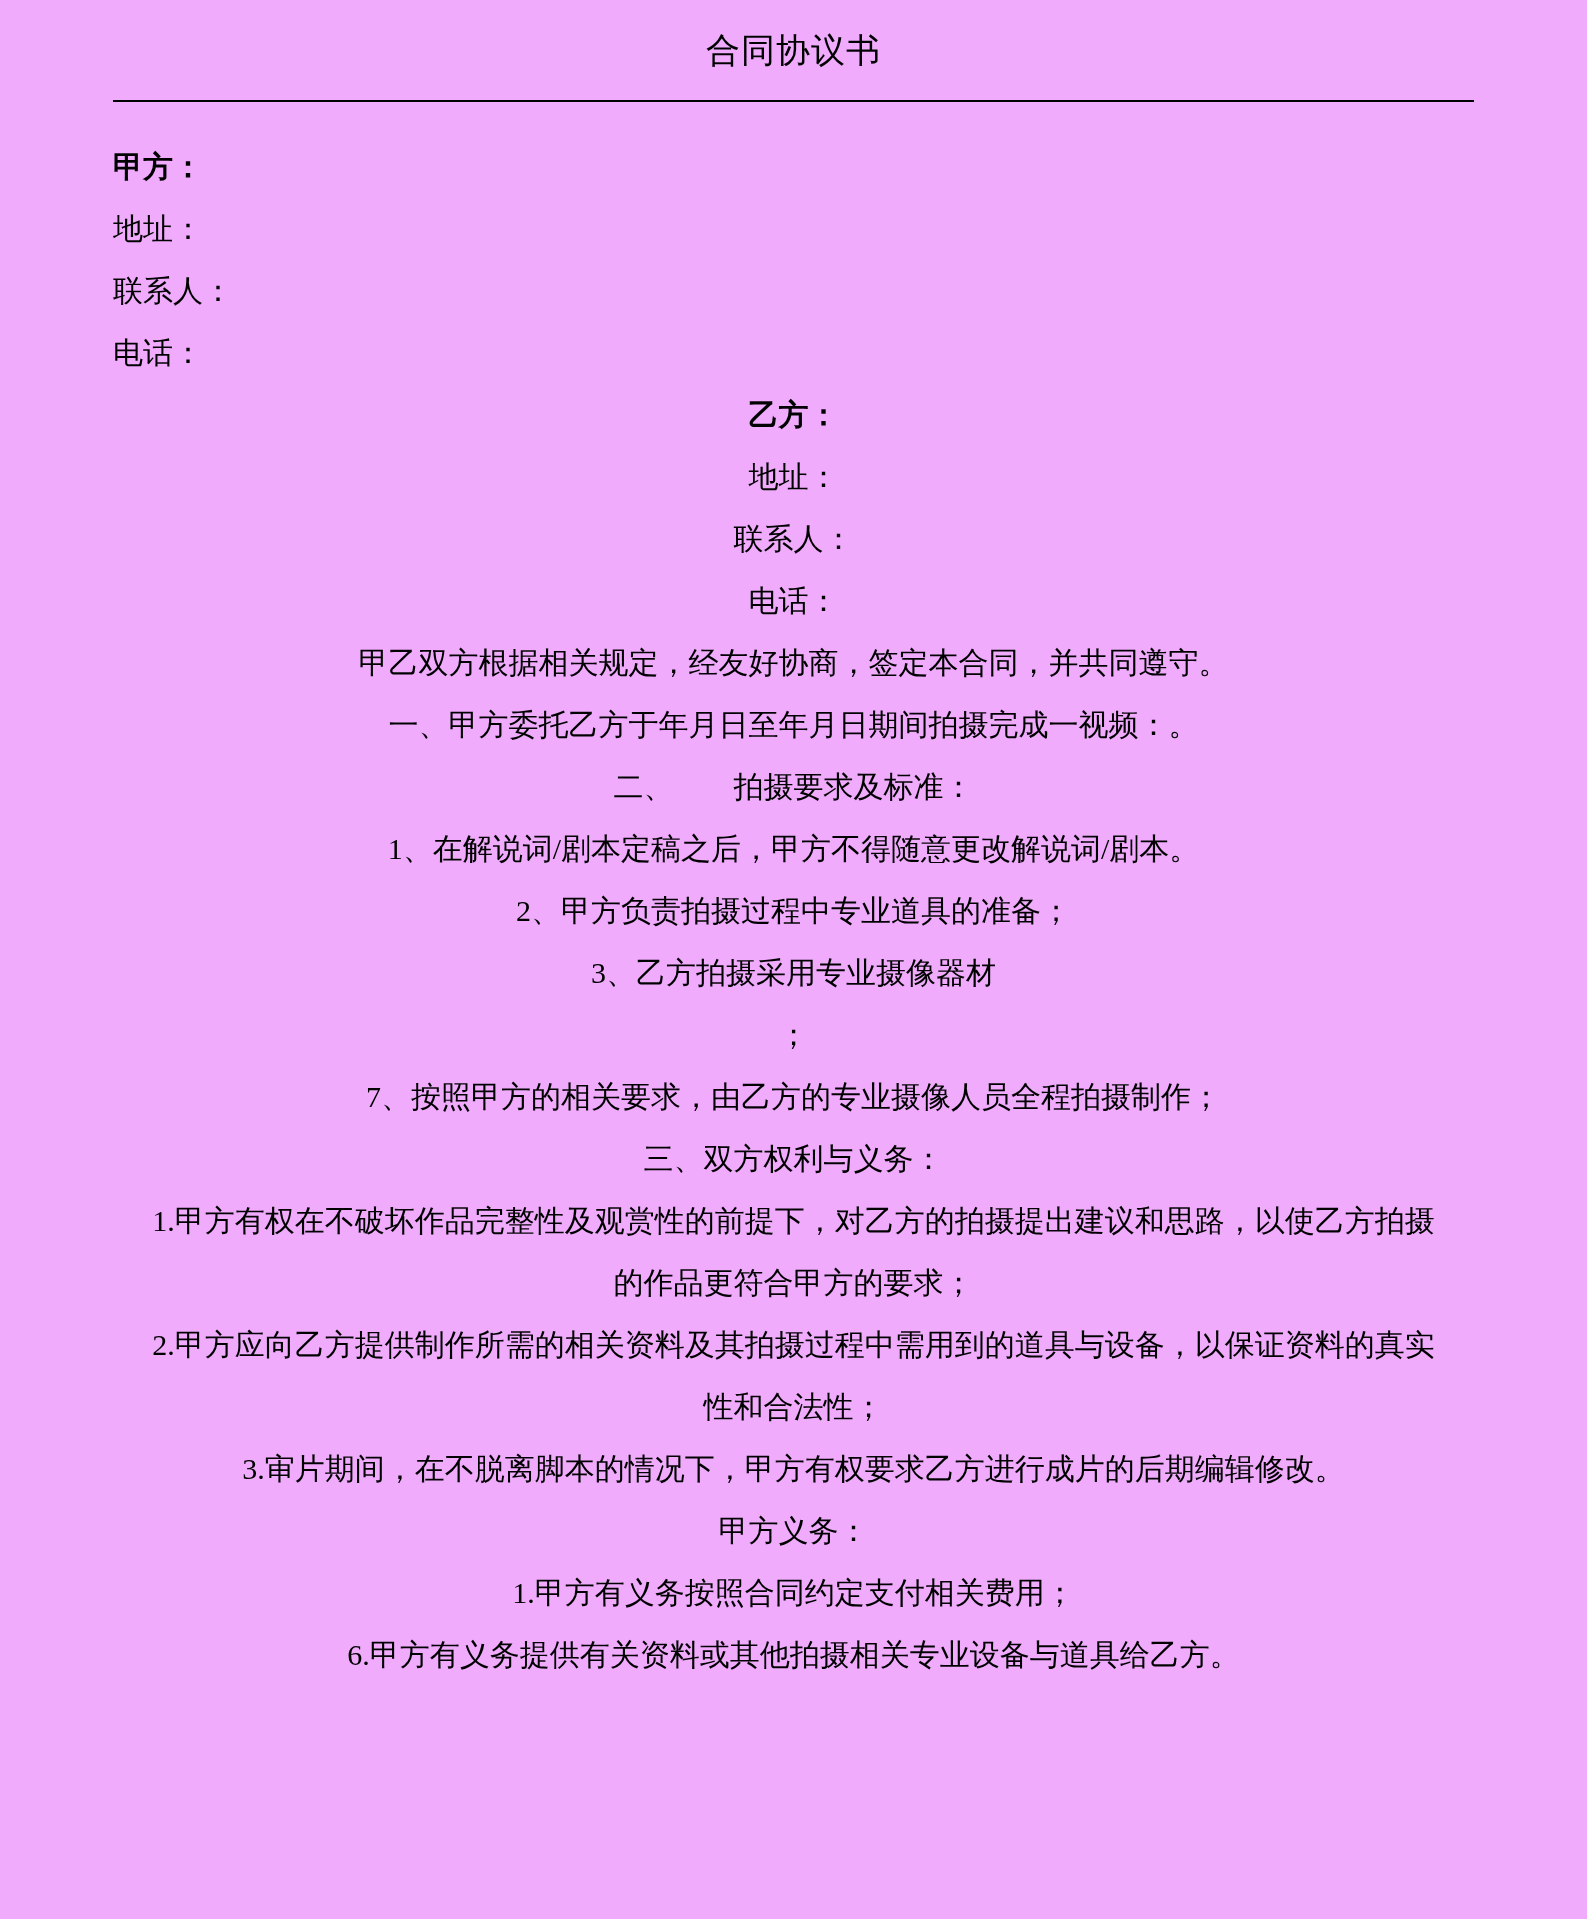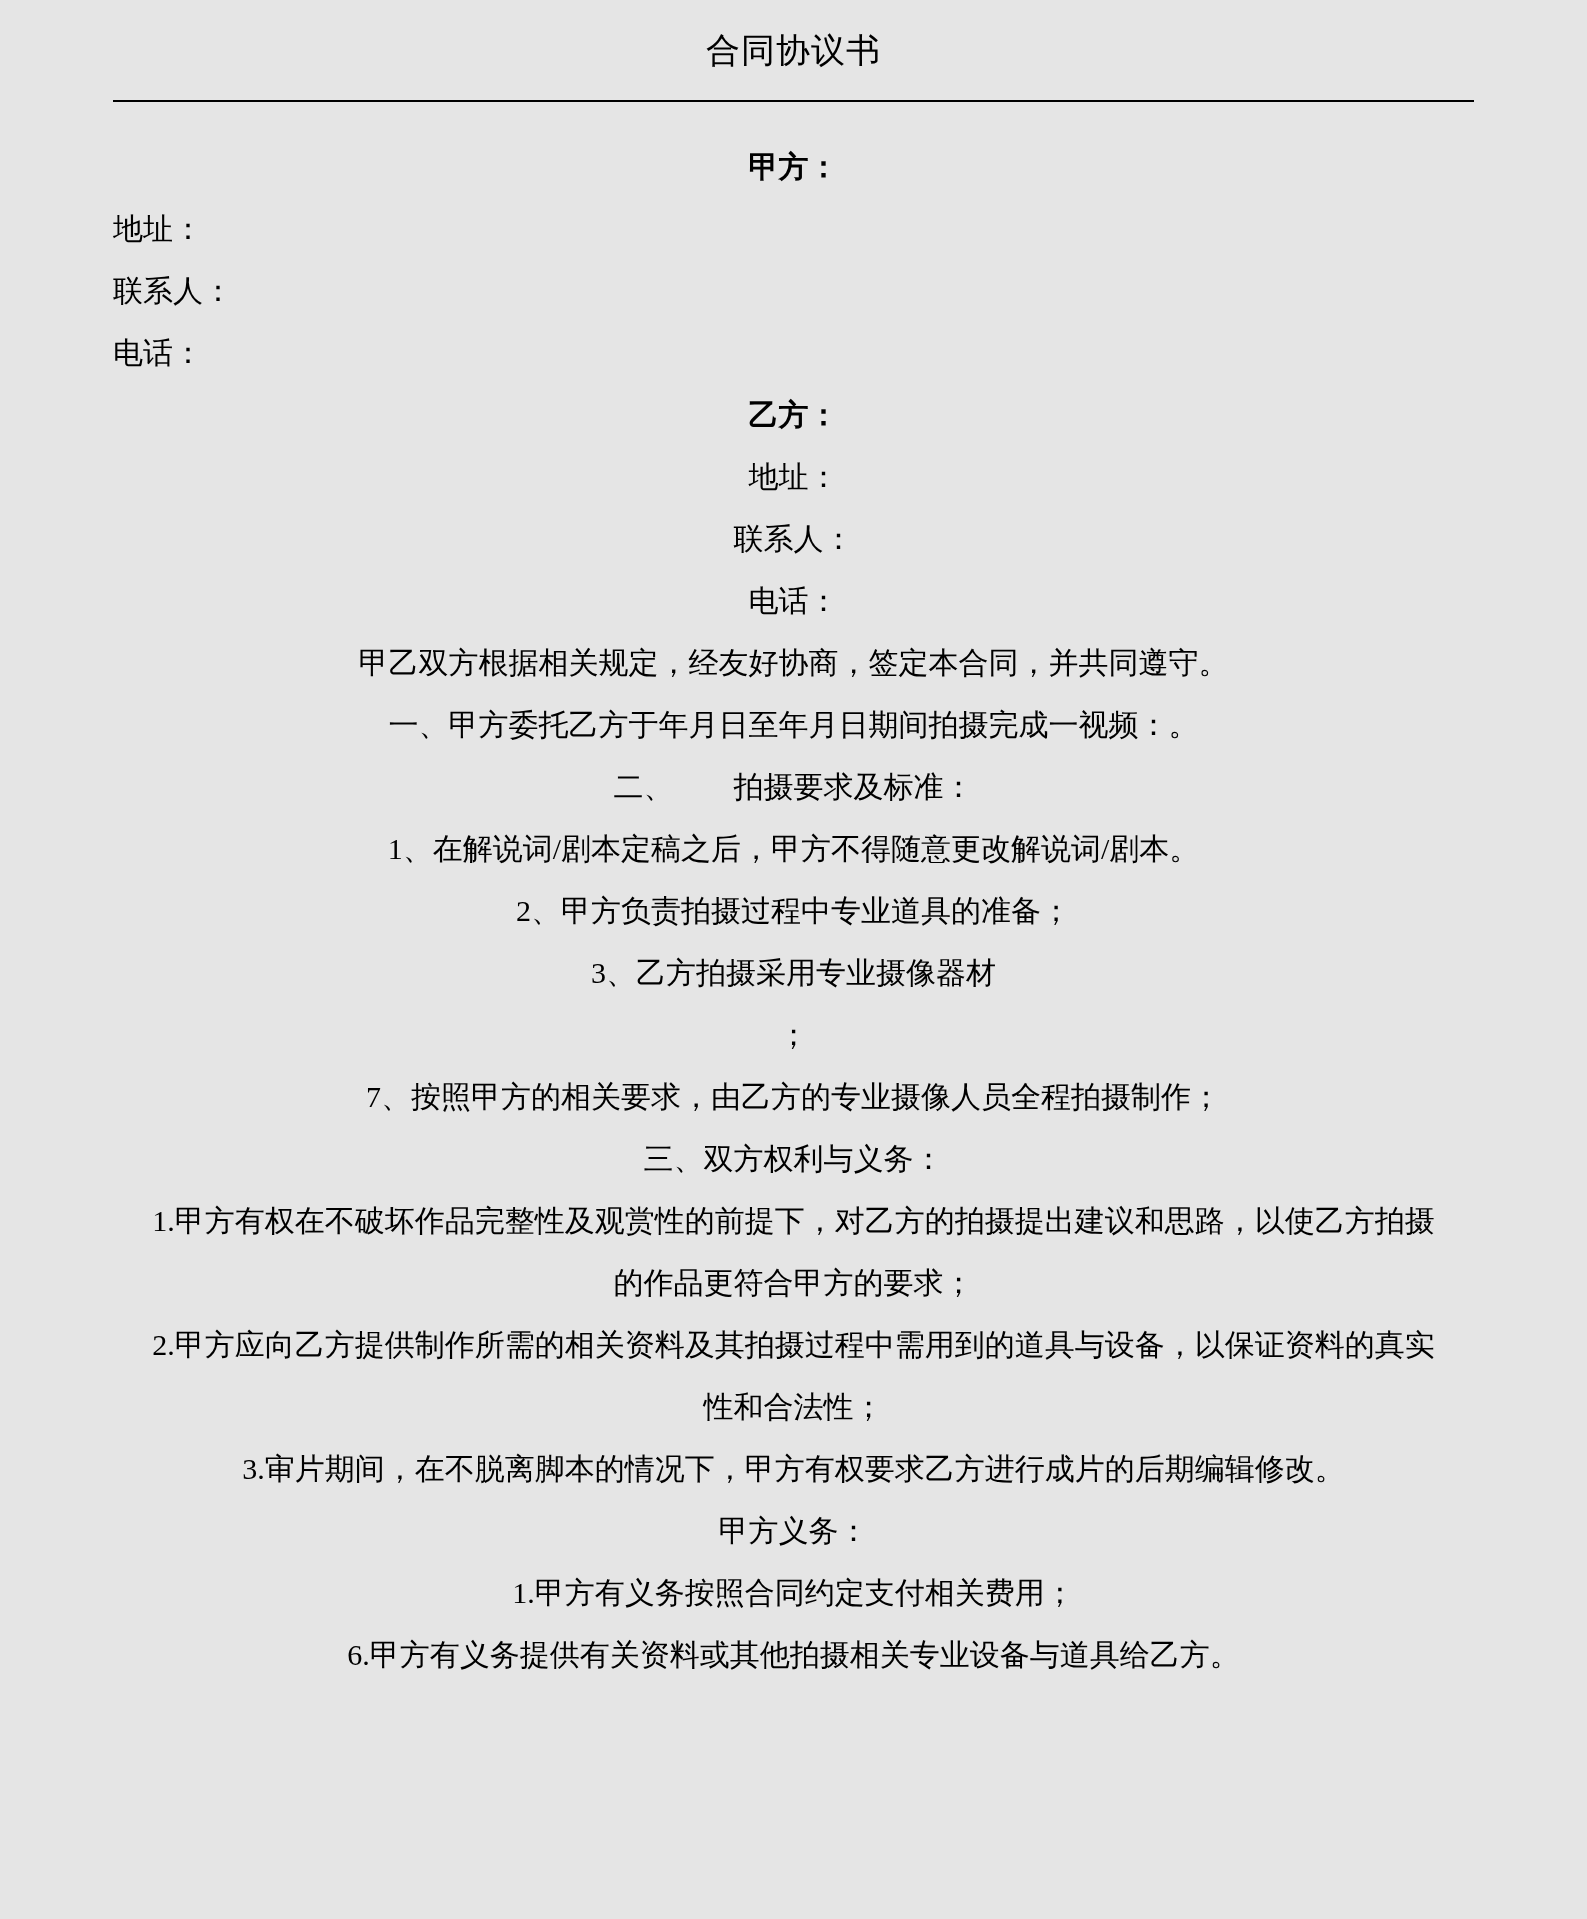--- a/index.html
+++ b/index.html
@@ -4,21 +4,21 @@
 <style>
   html, body {
     margin: 0;
     padding: 0;
     background: #ffffff;
   }
   .page {
     position: relative;
     width: 1587px;
     height: 1919px;
-    background: #e5e5e5;
+    background: #f0abfc;
     color: #000000;
     overflow: hidden;
   }
   .doc-header {
     margin: 0 113px;
     padding-top: 32px;
     padding-bottom: 32px;
     border-bottom: 2px solid #000000;
   }
   .doc-title {
@@ -35,21 +35,21 @@
     font-family: "Liberation Serif", "DejaVu Serif", serif;
     font-size: 30px;
   }
   .line {
     line-height: 62px;
     min-height: 62px;
     white-space: pre-wrap;
   }
   .line.left   { text-align: left; }
   .line.center { text-align: center; }
-  .line.bold   { font-weight: 700; text-align: center; }
+  .line.bold   { font-weight: 700; }
 </style>
 </head>
 <body>
 
 <div class="page">
   <div class="doc-header">
     <h1 class="doc-title">合同协议书</h1>
   </div>
   <div class="doc-body">
       <div class="line left bold">甲方：</div>

